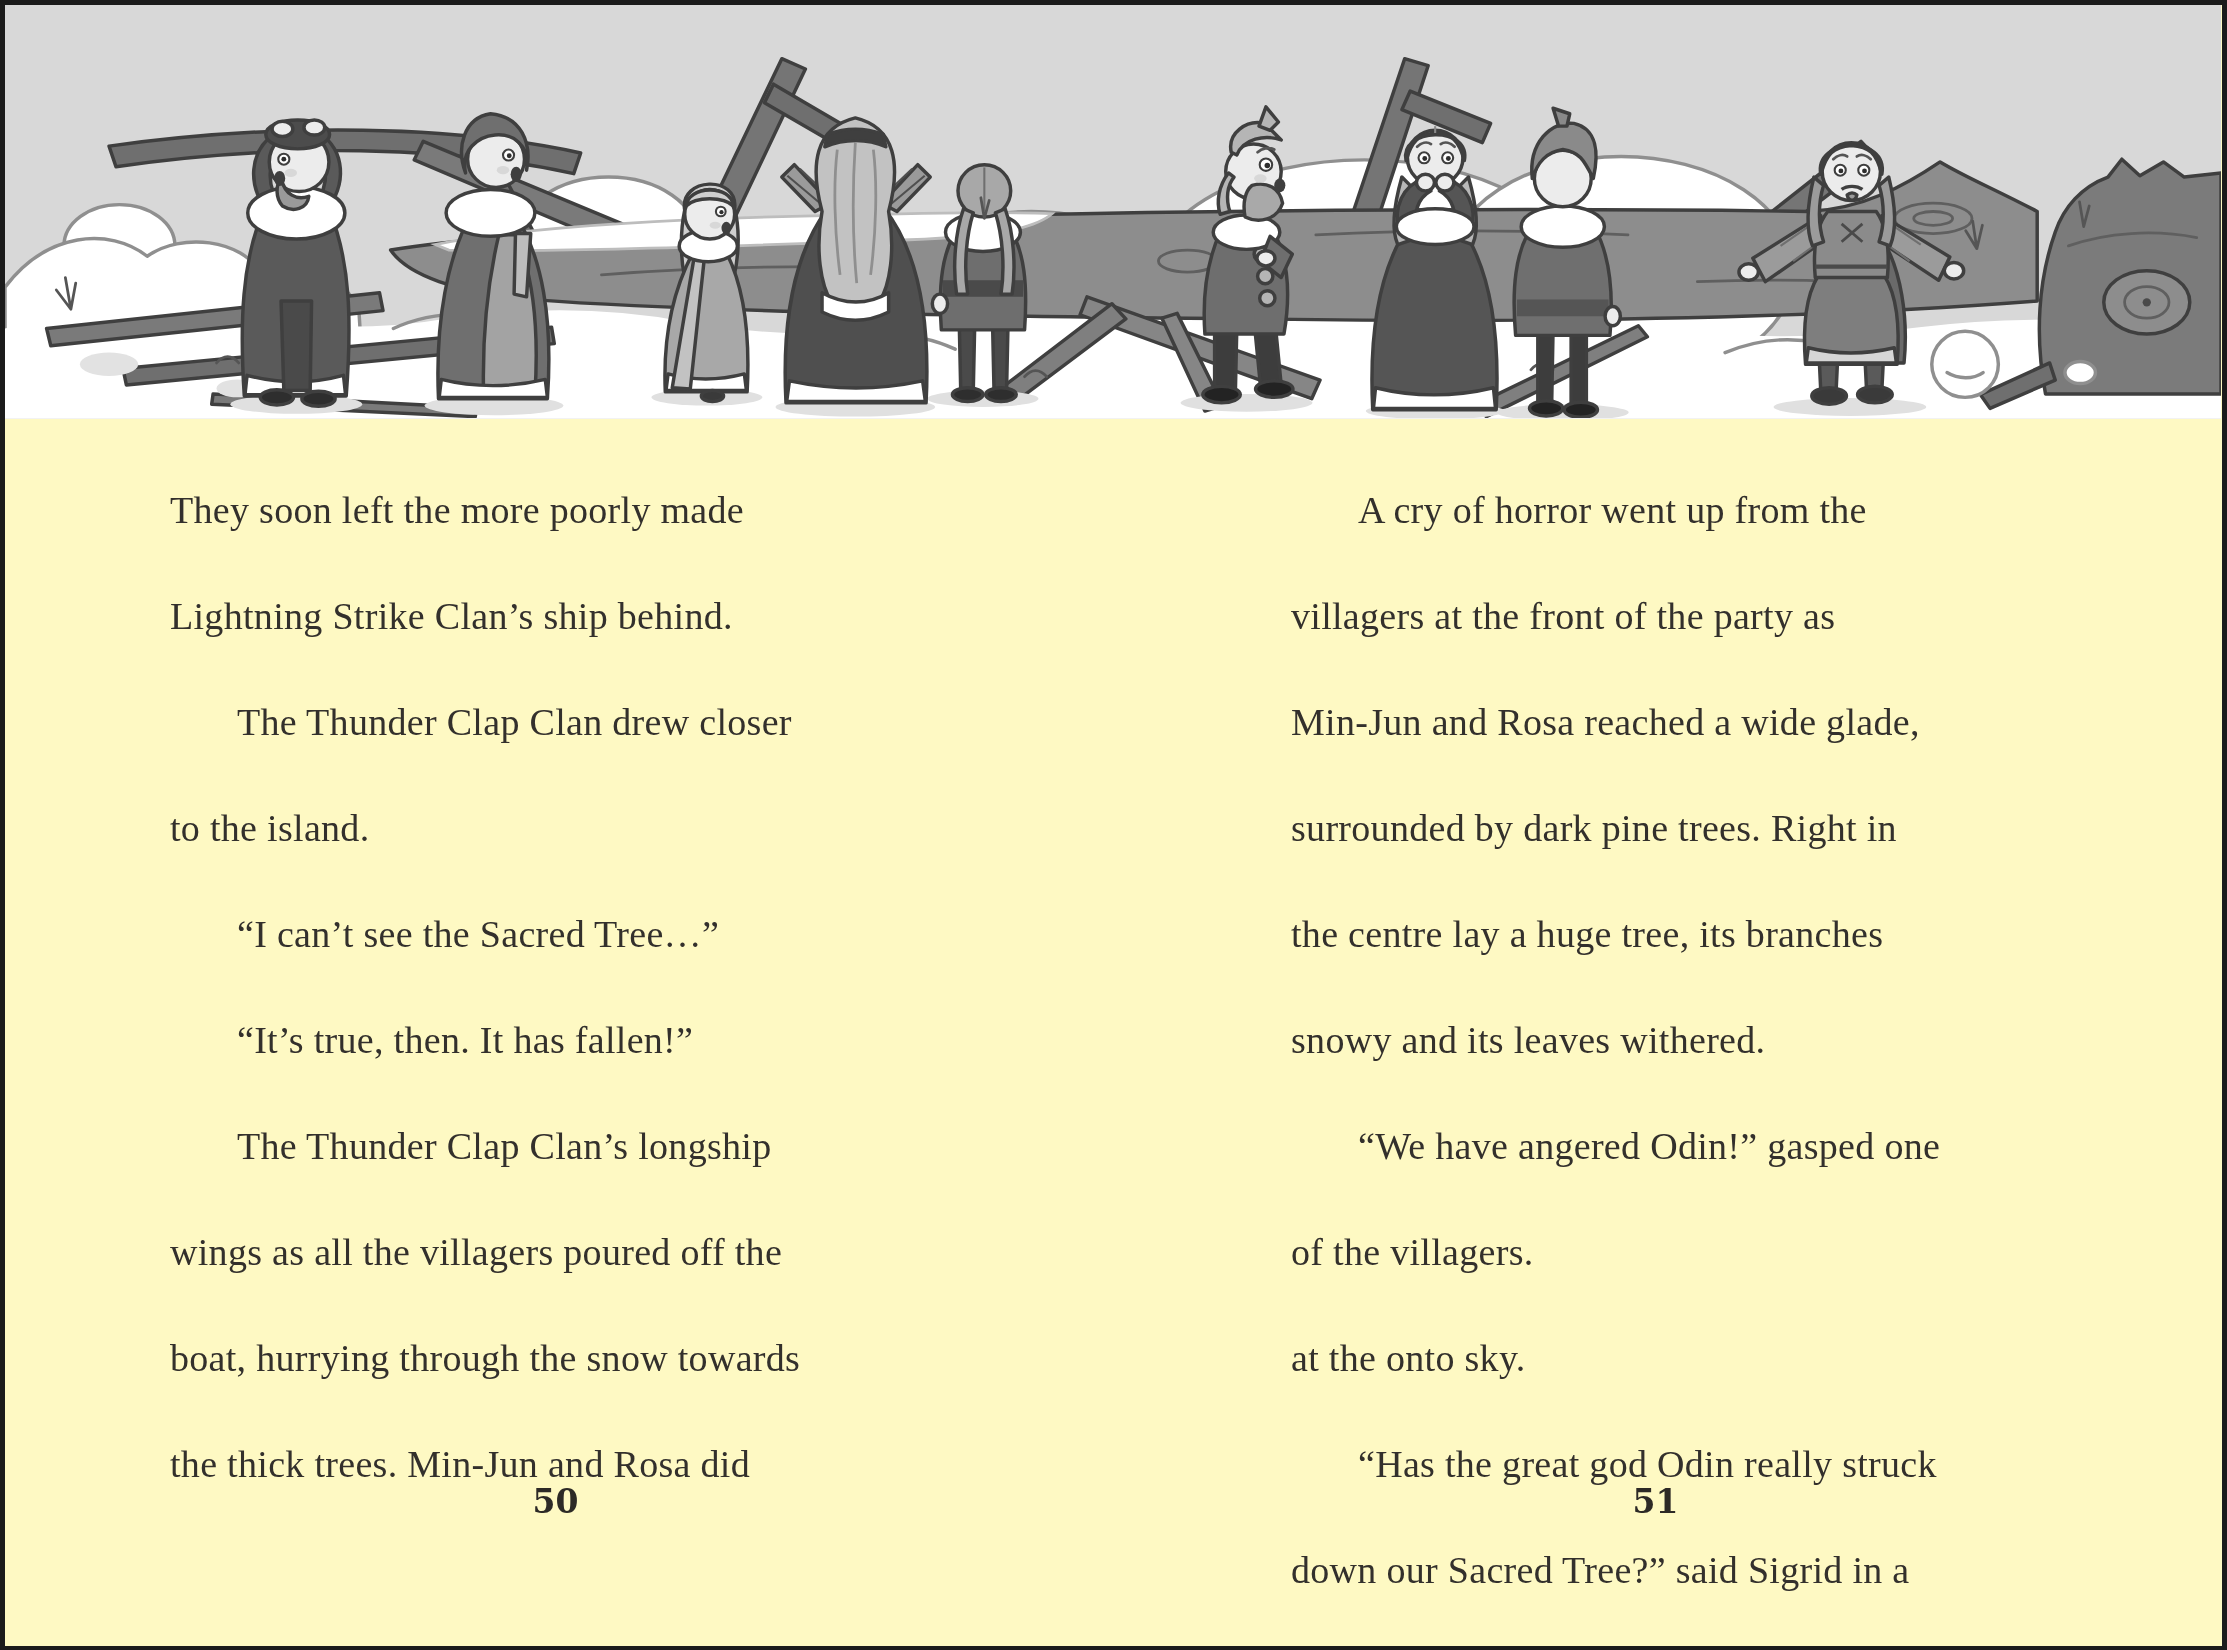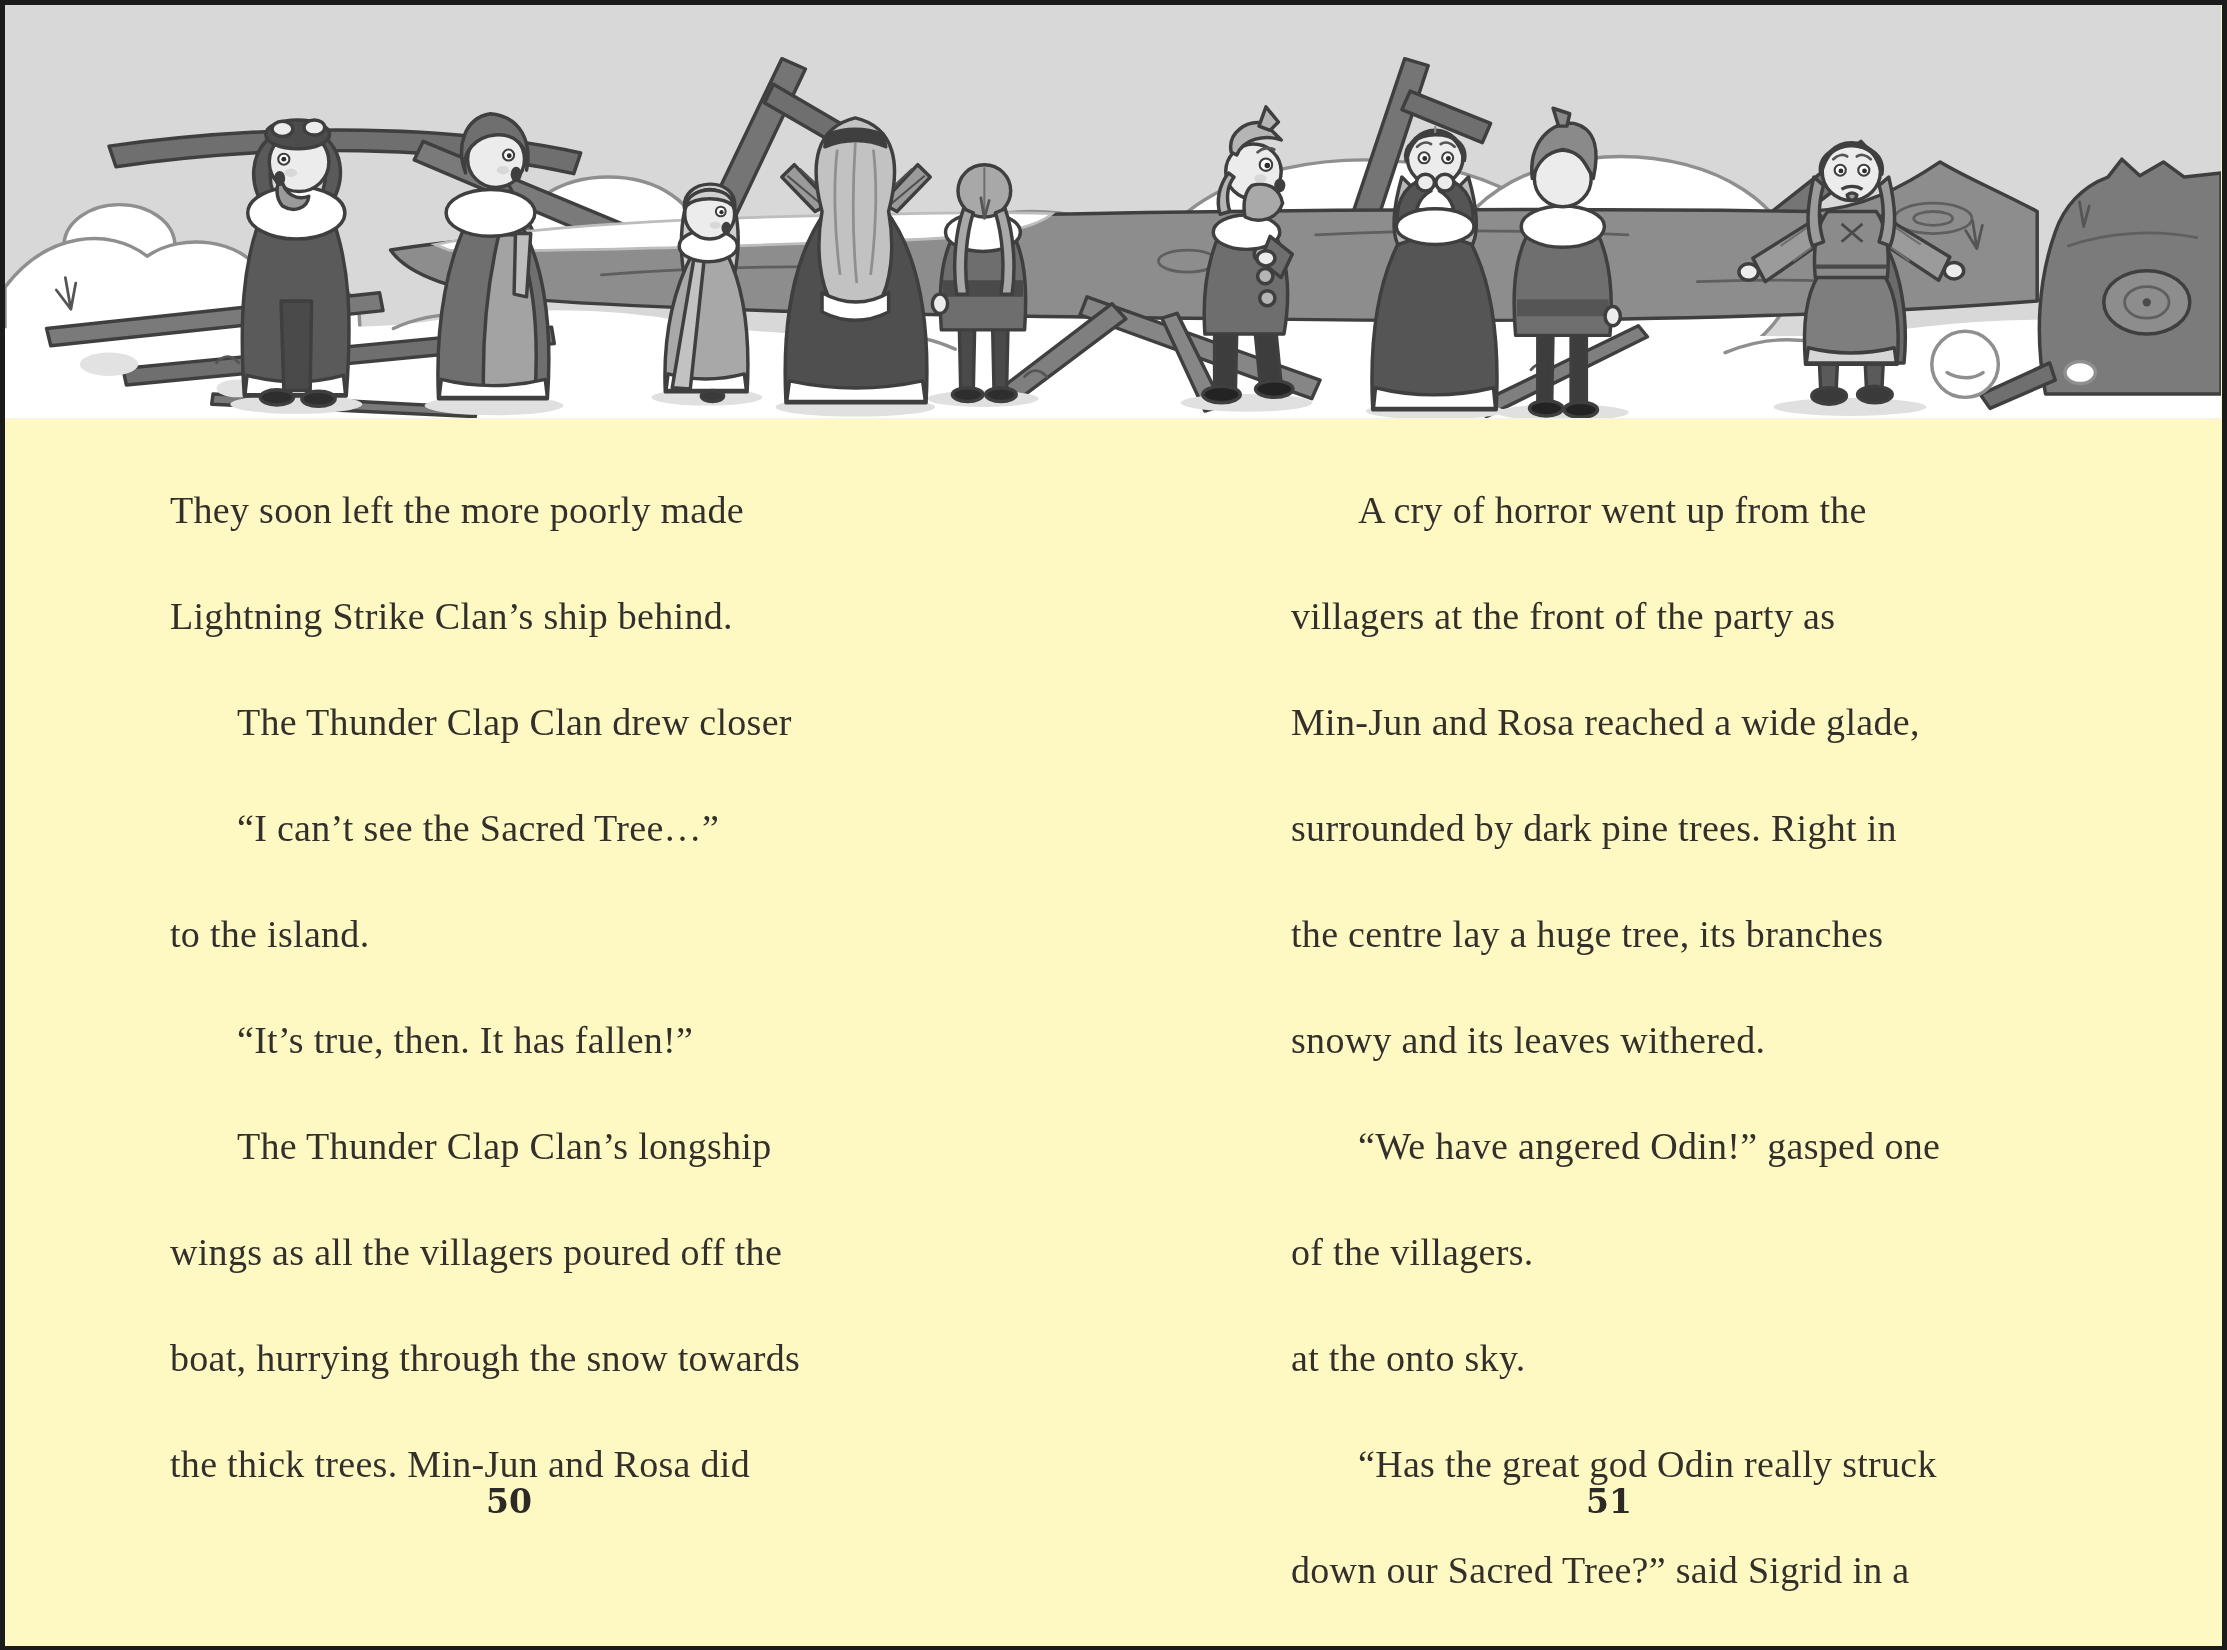--- a/index.html
+++ b/index.html
@@ -12,21 +12,21 @@
   .illu{ position:absolute; left:0; top:0; width:2216px; height:413px; display:block; border-bottom:1.4px solid #f2f2f2;}
   .textcol{ position:absolute; top:433px; }
   .textcol.left{ left:165px; width:927px; }
   .textcol.right{ left:1286px; width:927px; }
   .line{
     white-space:nowrap; height:68px; line-height:68px;
     font-size:38px; color:#33302c; letter-spacing:0.3px;
   }
   .line.in{ padding-left:67px; }
   .pagenum{
-    position:absolute; top:1477px; width:139px; text-align:left;
+    position:absolute; top:1477px; width:139px; text-align:center;
     font-family:"DejaVu Serif", serif; font-weight:700;
     font-size:33px; color:#2d2a26;
   }
   .pagenum.left{ left:481px; }
   .pagenum.right{ left:1581px; }
   
   .o{ stroke:#3f3f3f; stroke-width:5; stroke-linejoin:round; stroke-linecap:round; }
   .soft{ stroke:#8f8f8f; stroke-width:5; stroke-linejoin:round; stroke-linecap:round; }
   .grain{ stroke:#5f5f5f; stroke-width:4; fill:none; stroke-linecap:round; }
   .thin{ stroke:#555; stroke-width:4; fill:none; stroke-linecap:round; }
@@ -318,22 +318,22 @@
       <path class="thin" d="M2997,322 l-6,-36 M2997,322 l8,-30"></path>
       <path class="thin" d="M1412,310 l-5,-30 M1412,310 l7,-26"></path>
     </g>
   </svg>
 
   <section>
     <div class="textcol left">
       <p class="line">They soon left the more poorly made</p>
       <p class="line">Lightning Strike Clan’s ship behind.</p>
       <p class="line in">The Thunder Clap Clan drew closer</p>
+      <p class="line">to the island.</p>
       <p class="line in">“I can’t see the Sacred Tree…”</p>
-      <p class="line">to the island.</p>
       <p class="line in">“It’s true, then. It has fallen!”</p>
       <p class="line in">The Thunder Clap Clan’s longship</p>
       <p class="line">wings as all the villagers poured off the</p>
       <p class="line">boat, hurrying through the snow towards</p>
       <p class="line">the thick trees. Min-Jun and Rosa did</p>
 
     </div>
     <div class="pagenum left">50</div>
   </section>
 

